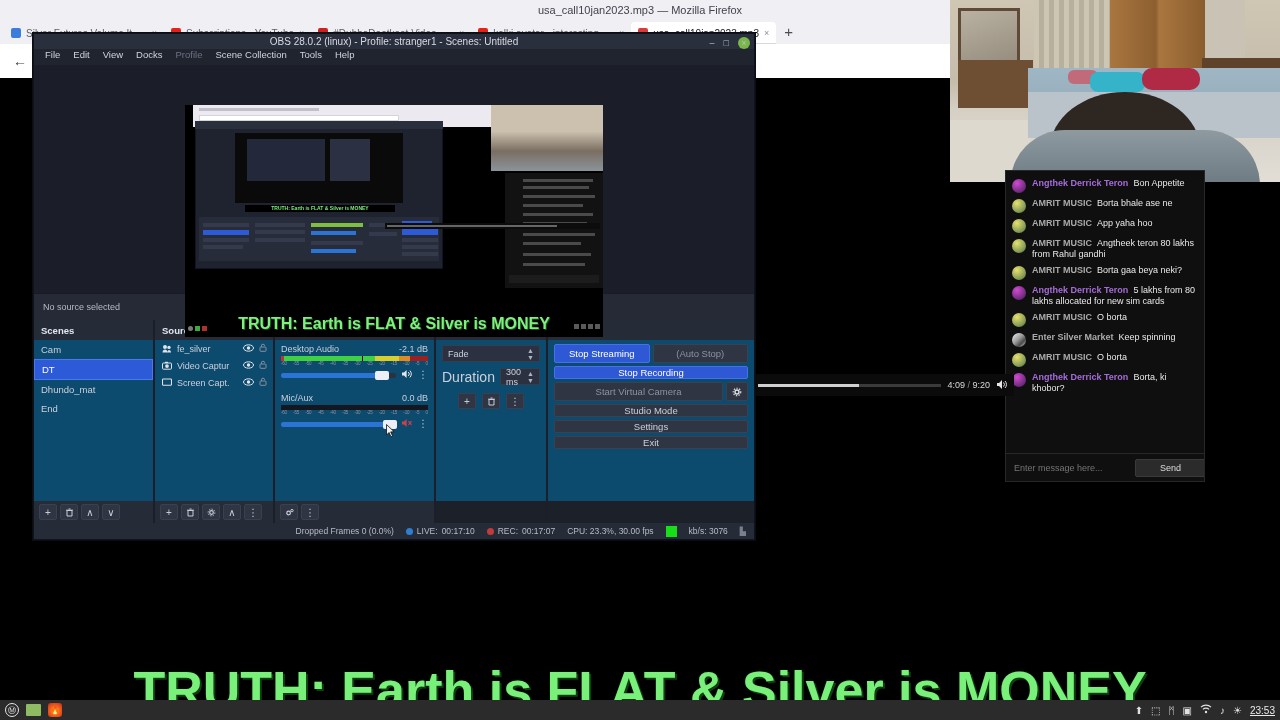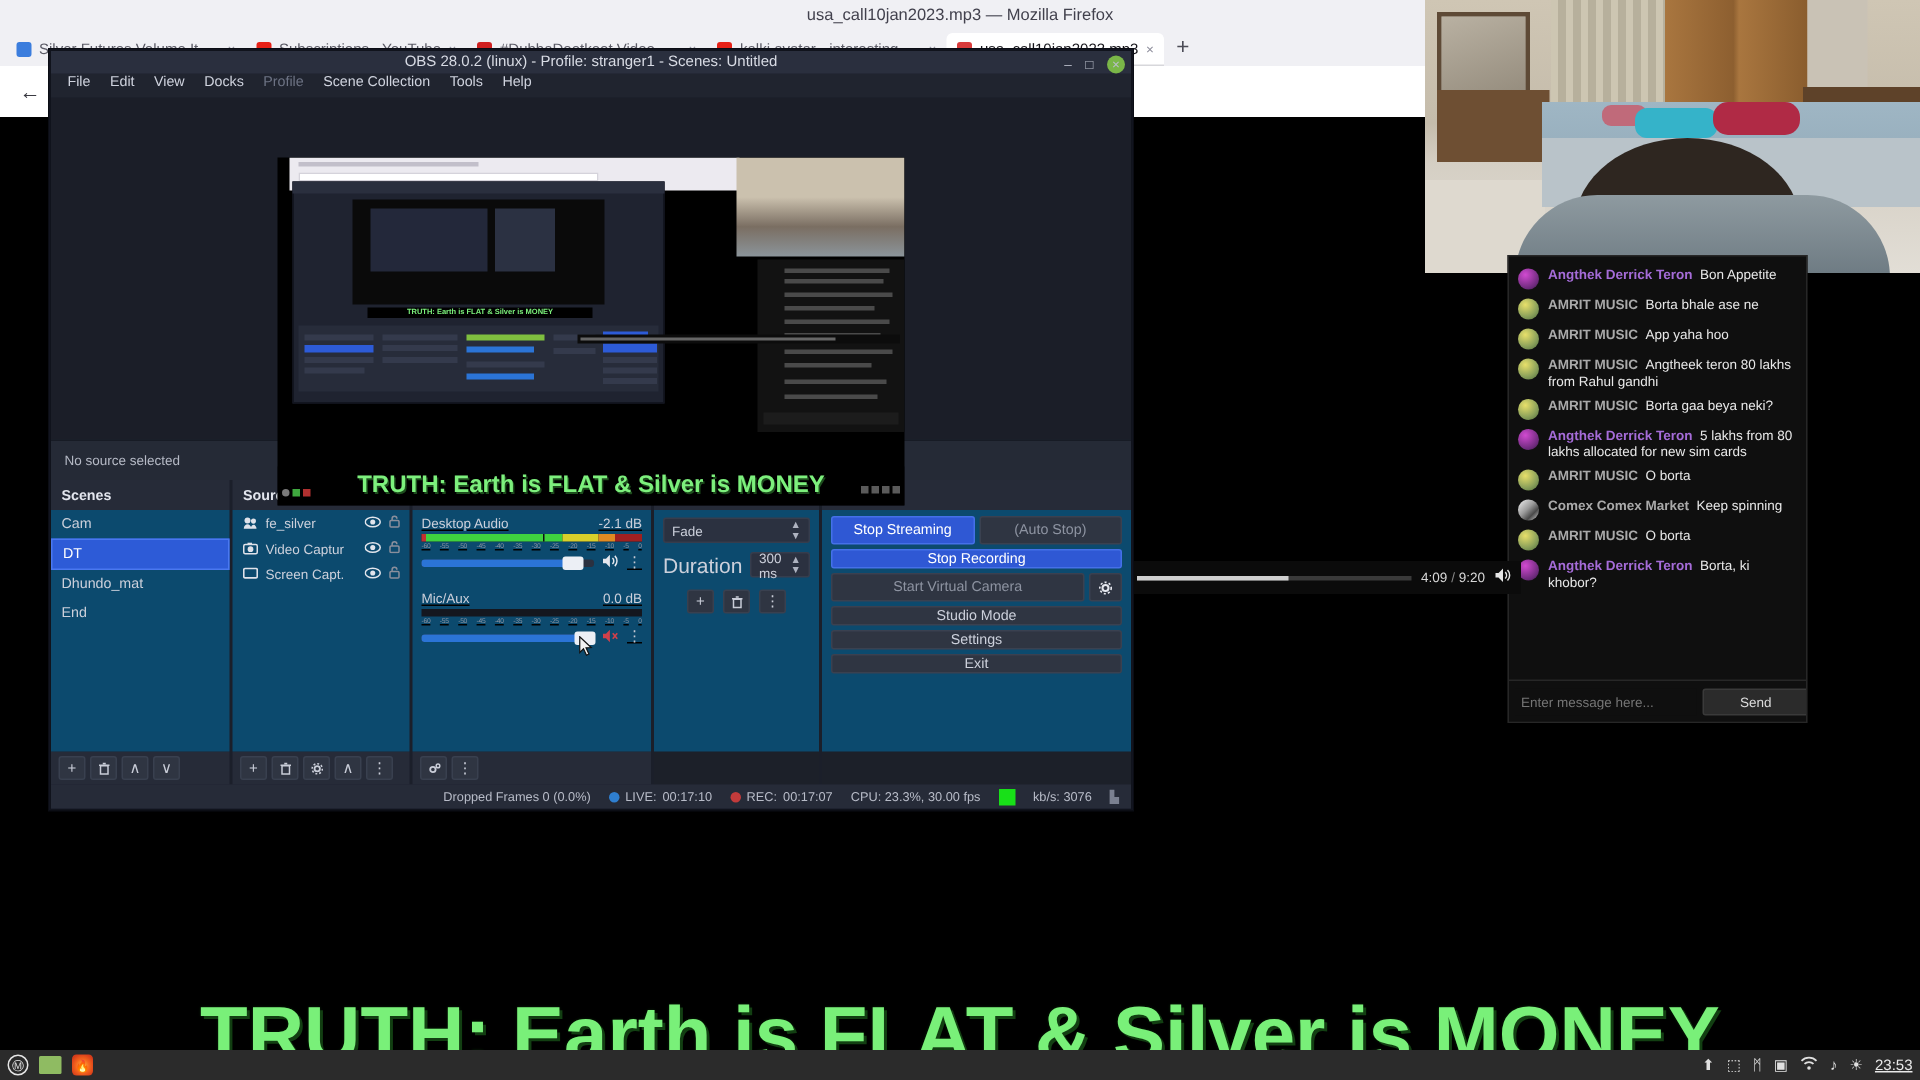--- a/index.html
+++ b/index.html
@@ -207,21 +207,21 @@
   
   .dock-sources { width:118px; }
   .src-item { display:flex; align-items:center; gap:5px; font-size:9px; color:#ccd0db; padding:3px 6px; }
   .src-ico { width:11px; height:11px; display:flex; align-items:center; justify-content:center; font-size:9px; color:#dfe2ea; }
   .src-name { flex:1; white-space:nowrap; overflow:hidden; text-overflow:ellipsis; }
   .src-eye { font-size:9px; color:#e2e5ec; }
   .src-lock { font-size:9px; color:#8a8f9c; }
 
   
   .dock-mixer { width:159px; }
-  .mx-row { padding:4px 6px 2px 6px;text-decoration:underline; }
+  .mx-row { padding:4px 6px 2px 6px; }
   .mx-top { display:flex; justify-content:space-between; font-size:9px; color:#ccd0db; }
   .mx-meter { height:5px; margin-top:2px; display:flex; position:relative; background:#14171f; }
   .mx-scale { font-size:4.5px; color:#8d93a1; display:flex; justify-content:space-between; margin-top:0px; letter-spacing:-0.2px;}
   .mx-fader-row { display:flex; align-items:center; gap:5px; margin-top:3px; }
   .mx-fader { flex:1; height:5px; background:#2b3140; position:relative; border-radius:2px; }
   .mx-fader-fill { position:absolute; left:0; top:0; height:5px; background:#2b74d6; border-radius:2px; }
   .mx-knob { position:absolute; top:-2px; width:14px; height:9px; background:#eceff5; border-radius:2px; }
   .mx-ico { font-size:10px; color:#e4e7ee; }
   .mx-dots { font-size:10px; color:#c5c9d4; letter-spacing:0; line-height:8px; }
   .mx-mute { font-size:9px; color:#d0404a; }
@@ -392,21 +392,21 @@
       <div class="chat-msg">
         <span class="chat-av p"></span>
         <div class="chat-body"><span class="chat-author mod">Angthek Derrick Teron</span>&nbsp;&nbsp;<span class="chat-text">5 lakhs from 80 lakhs allocated for new sim cards</span></div>
       </div>
       <div class="chat-msg">
         <span class="chat-av g"></span>
         <div class="chat-body"><span class="chat-author">AMRIT MUSIC</span>&nbsp;&nbsp;<span class="chat-text">O borta</span></div>
       </div>
       <div class="chat-msg">
         <span class="chat-av s"></span>
-        <div class="chat-body"><span class="chat-author">Comex Comex Market</span>&nbsp;&nbsp;<span class="chat-text">Keep spinning</span></div>
+        <div class="chat-body"><span class="chat-author">Enter Silver Market</span>&nbsp;&nbsp;<span class="chat-text">Keep spinning</span></div>
       </div>
       <div class="chat-msg">
         <span class="chat-av g"></span>
         <div class="chat-body"><span class="chat-author">AMRIT MUSIC</span>&nbsp;&nbsp;<span class="chat-text">O borta</span></div>
       </div>
       <div class="chat-msg">
         <span class="chat-av p"></span>
         <div class="chat-body"><span class="chat-author mod">Angthek Derrick Teron</span>&nbsp;&nbsp;<span class="chat-text">Borta, ki khobor?</span></div>
       </div>
     </div>

